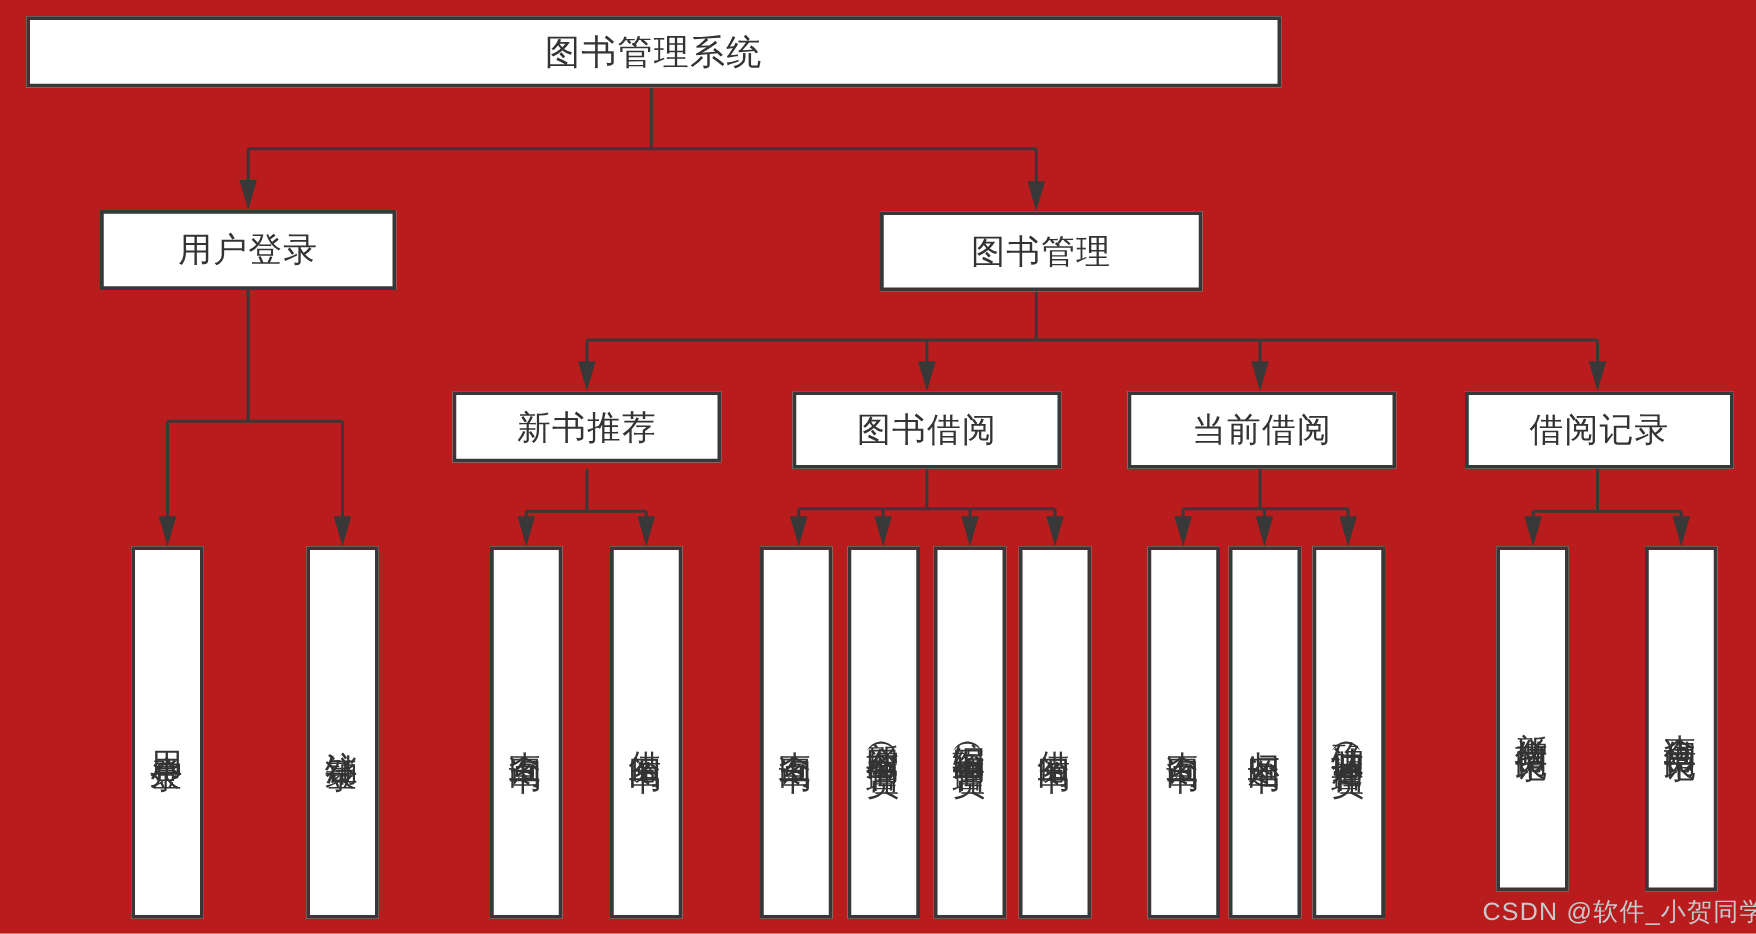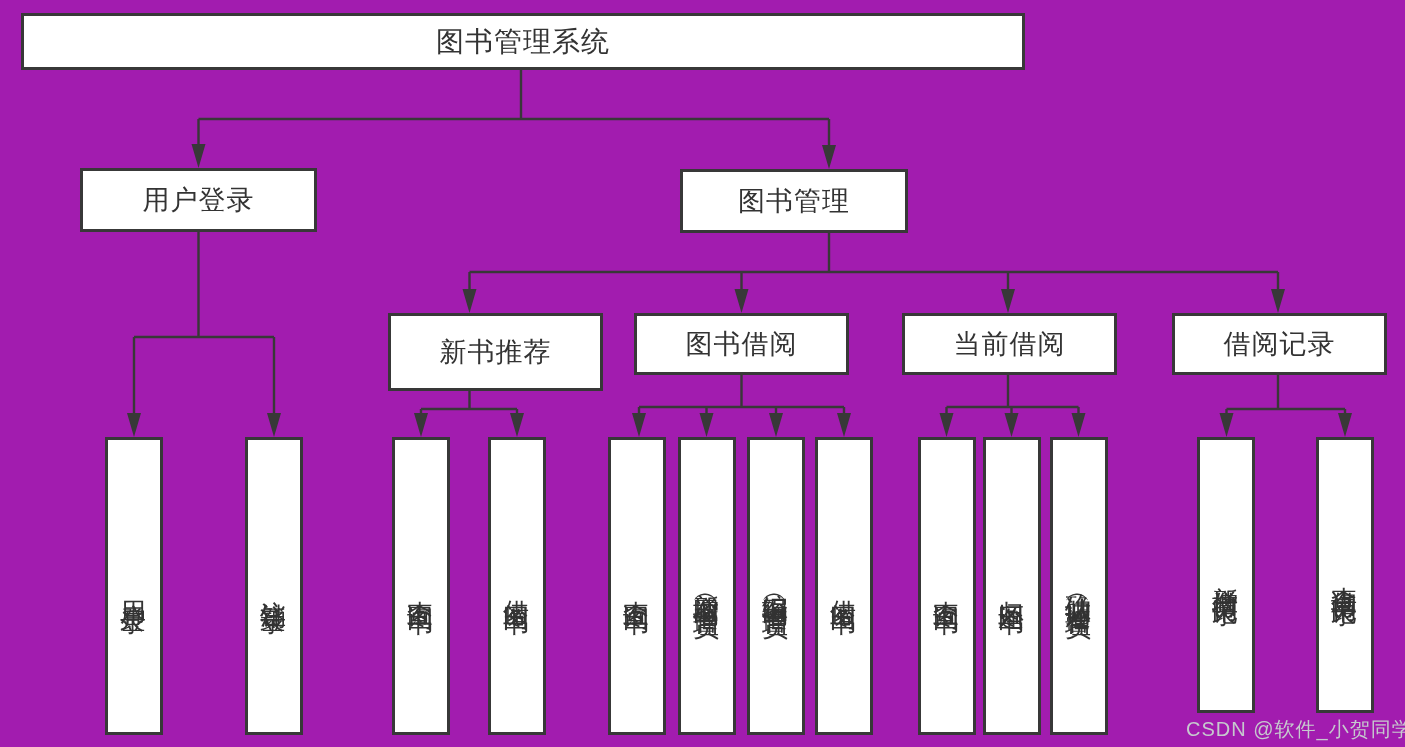--- a/index.html
+++ b/index.html
@@ -1,17 +1,17 @@
 <!DOCTYPE html>
 <html><head>
 <meta charset="utf-8">
 <style>
   html,body { margin:0; padding:0; background:#ffffff; }
   .canvas {
-    position:relative; width:1405px; height:747px; background:#a21caf;
+    position:relative; width:1405px; height:747px; background:#b91c1c;
     font-family:"Liberation Sans", sans-serif; overflow:hidden;
   }
   .node {
     position:absolute; box-sizing:border-box; background:#ffffff;
     border:3px solid #383838; display:flex; align-items:center; justify-content:center;
     font-size:27px; color:#333333; letter-spacing:1px; z-index:2;
   }
   .node.root { font-size:28px; }
   .leaf {
     position:absolute; box-sizing:border-box; top:437px; width:58px; height:298px;
@@ -66,25 +66,25 @@
       M1338 413 L1352 413 L1345 437 Z"></path>
   </svg>
 
   <div class="node root" style="left:21px; top:13px; width:1004px; height:57px;">
     <span>图书管理系统</span>
   </div>
 
   <div class="node" style="left:80px; top:168px; width:237px; height:64px;">
     <span>用户登录</span>
   </div>
-  <div class="node" style="left:680px; top:169px; width:228px; height:64px;">
+  <div class="node" style="left:704px; top:169px; width:258px; height:64px;">
     <span>图书管理</span>
   </div>
 
-  <div class="node" style="left:362px; top:313px; width:215px; height:78px;margin-left:26px;">
+  <div class="node" style="left:362px; top:313px; width:215px; height:57px;">
     <span>新书推荐</span>
   </div>
   <div class="node" style="left:634px; top:313px; width:215px; height:62px;text-align:right;">
     <span>图书借阅</span>
   </div>
   <div class="node" style="left:902px; top:313px; width:215px; height:62px;">
     <span>当前借阅</span>
   </div>
   <div class="node" style="left:1172px; top:313px; width:215px; height:62px;">
     <span>借阅记录</span>

